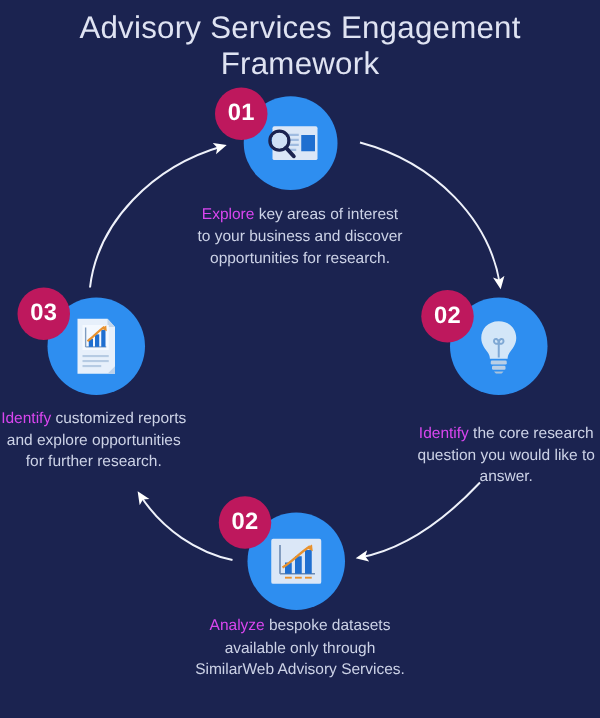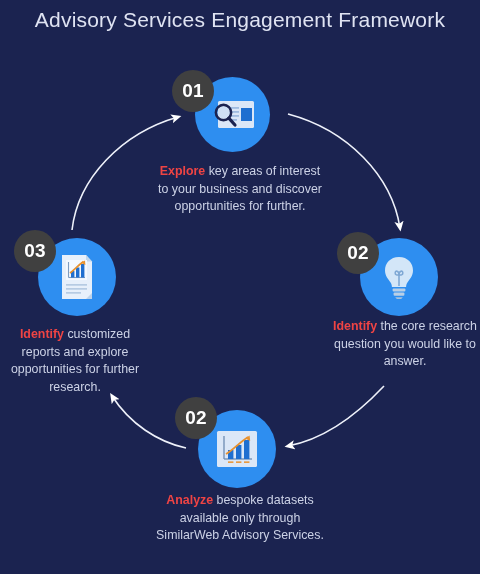--- a/index.html
+++ b/index.html
@@ -20,21 +20,21 @@
   }
 
   
   .page-title {
     position: absolute;
     left: 0;
     top: 8px;
     width: 480px;
     text-align: center;
     color: #dfe3f2;
-    font-size: 21px;
+    font-size: 25px;
     font-weight: 400;
     letter-spacing: 0.2px;
   }
 
   
   .arrow-layer {
     position: absolute;
     left: 0;
     top: 0;
     width: 480px;
@@ -52,51 +52,51 @@
     background: #2e8ef0;
     display: flex;
     align-items: center;
     justify-content: center;
   }
   .badge {
     position: absolute;
     width: 42px;
     height: 42px;
     border-radius: 50%;
-    background: #404040;
+    background: #be185d;
     color: #ffffff;
     font-size: 19px;
     font-weight: 700;
     display: flex;
     align-items: center;
     justify-content: center;
     letter-spacing: 0.3px;
     z-index: 3;
   }
   .step-text {
     position: absolute;
     color: #ccd2e6;
     font-size: 12.4px;
     line-height: 17.5px;
     text-align: center;
   }
   .step-text b {
-    color: #ef4444;
-    font-weight: 700;
+    color: #d946ef;
+    font-weight: 400;
   }
 
   
   #step-1 .step-circle { left: 195px; top: 77px; width: 75px; height: 75px; }
   #step-1 .badge       { left: 172px; top: 70px; }
   #step-1 .step-text   { left: 155px; top: 163px; width: 170px; }
 
   
   #step-2 .step-circle { left: 360px; top: 238px; width: 78px; height: 78px; }
   #step-2 .badge       { left: 337px; top: 232px; }
-  #step-2 .step-text   { left: 330px; top: 318px; width: 150px; }
+  #step-2 .step-text   { left: 330px; top: 338px; width: 150px; }
 
   
   #step-3 .step-circle { left: 198px; top: 410px; width: 78px; height: 78px; }
   #step-3 .badge       { left: 175px; top: 397px; }
   #step-3 .step-text   { left: 155px; top: 492px; width: 170px; }
 
   
   #step-4 .step-circle { left: 38px; top: 238px; width: 78px; height: 78px; }
   #step-4 .badge       { left: 14px; top: 230px; }
   #step-4 .step-text   { left: 0px; top: 326px; width: 150px; }
@@ -135,21 +135,21 @@
         <rect x="19" y="9" width="10" height="1.8" fill="#9fbbe0"></rect>
         <rect x="19" y="13" width="10" height="1.8" fill="#9fbbe0"></rect>
         <rect x="19" y="17" width="10" height="1.8" fill="#9fbbe0"></rect>
         <rect x="19" y="21" width="8" height="1.8" fill="#9fbbe0"></rect>
         <circle cx="13.5" cy="14.5" r="7.6" fill="none" stroke="#1b2350" stroke-width="2.6"></circle>
         <circle cx="13.5" cy="14.5" r="6.0" fill="#cfe0f5"></circle>
         <line x1="18.8" y1="20.2" x2="25" y2="27" stroke="#1b2350" stroke-width="3.2" stroke-linecap="round"></line>
       </svg>
     </div>
     <div class="step-text">
-      <b>Explore</b><span> key areas of interest to your business and discover opportunities for further.</span>
+      <b>Explore</b><span> key areas of interest to your business and discover opportunities for research.</span>
     </div>
   </div>
 
   <div class="step" id="step-2">
     <div class="badge">02</div>
     <div class="step-circle">
       <svg class="icon-svg" width="34" height="44" viewBox="0 0 34 44">
         <path d="M17 2 C25.8 2 31 8.4 31 15.4 C31 21 27.4 24.4 25.6 27.2 C24.4 29.1 24.1 30.6 24.1 32 H9.9 C9.9 30.6 9.6 29.1 8.4 27.2 C6.6 24.4 3 21 3 15.4 C3 8.4 8.2 2 17 2 Z" fill="#d3e6f8"></path>
         <rect x="10.6" y="33.4" width="12.8" height="3.1" rx="1" fill="#b9cfe6"></rect>
         <rect x="11.6" y="37.6" width="10.8" height="3.1" rx="1" fill="#b9cfe6"></rect>

